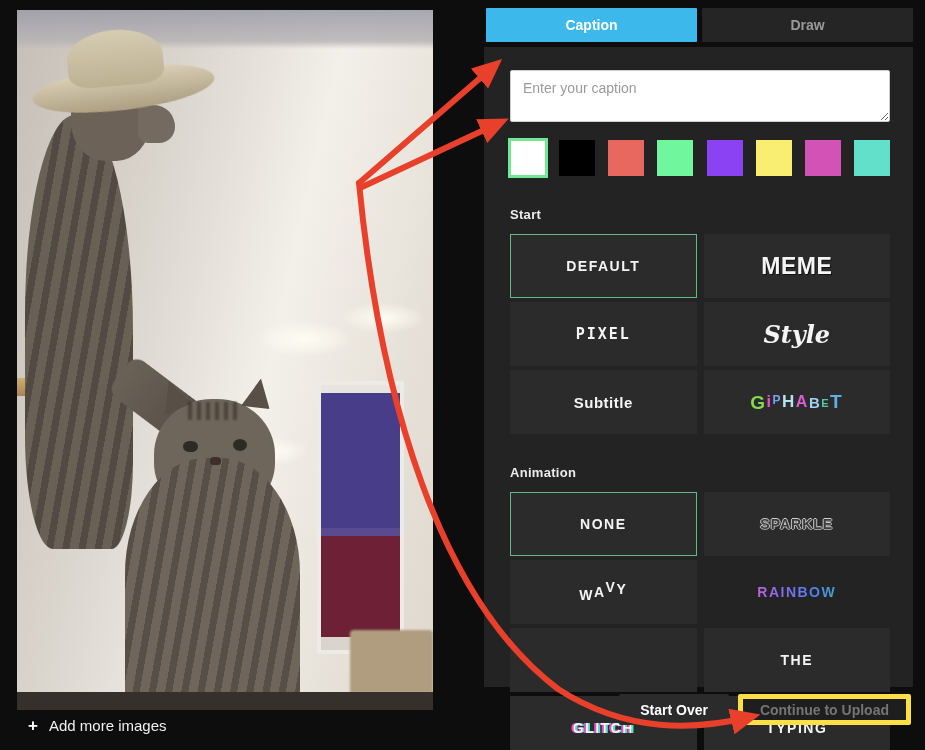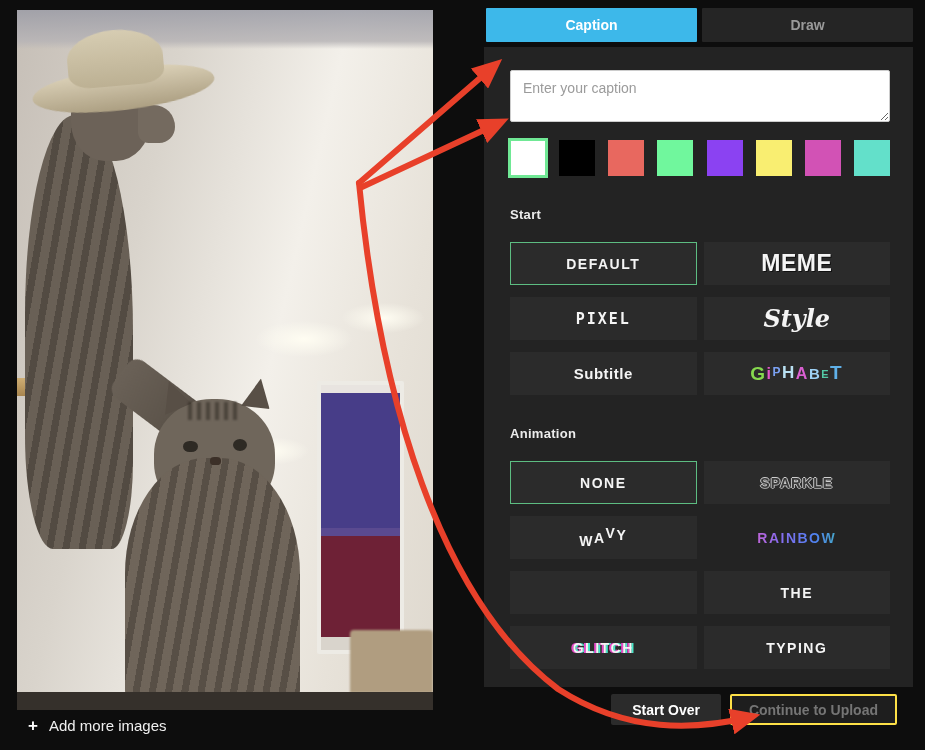--- a/index.html
+++ b/index.html
@@ -109,48 +109,48 @@
   .swatches { margin-top:14px; width:380px; display:flex; justify-content:space-between; }
   .swatch { width:36px; height:36px; cursor:pointer; }
   .swatch.selected { outline:3px solid #70e895; outline-offset:-1px; }
 
   .section-label { margin-top:31px; font-size:13px; font-weight:bold; color:#ececec; letter-spacing:.3px; }
   .opt-grid {
     margin-top:12px; width:380px;
     display:grid; grid-template-columns:1fr 1fr; gap:4px 7px;
   }
   .opt {
-    height:43px; background:#2b2b2b; color:#f5f5f5;
+    height:64px; background:#2b2b2b; color:#f5f5f5;
     display:flex; align-items:center; justify-content:center;
-    cursor:pointer; font-weight:bold; font-size:14px; letter-spacing:1.5px;margin-top:8px;
+    cursor:pointer; font-weight:bold; font-size:14px; letter-spacing:1.5px;
   }
   .opt.selected { border:1px solid #5dbd82; }
 
   .txt-meme   { font-size:23px; font-weight:900; letter-spacing:.5px; text-shadow:1px 1px 0 #111; }
   .txt-pixel  { font-family:"DejaVu Sans Mono", monospace; font-size:15px; letter-spacing:2px; }
   .txt-fancy  { font-family:"DejaVu Serif", serif; font-style:italic; font-size:24px; font-weight:bold; letter-spacing:0; }
   .txt-subtitle { font-size:15px; letter-spacing:.5px; }
   .txt-giphabet span { font-weight:bold; line-height:1; }
   .txt-sparkle { color:#3b3b3b; letter-spacing:1px;
     text-shadow:-1px 0 #c4c4c4, 1px 0 #bdbdbd, 0 -1px #d0d0d0, 0 1px #9e9e9e; }
   .txt-wavy span { display:inline-block; }
   .txt-rainbow {
     background:linear-gradient(90deg,#f25a50,#e35fc4,#8a6cf0,#4f82f0,#3fc3a8,#62e87a);
     -webkit-background-clip:text; background-clip:text; color:transparent;
   }
   .txt-glitch { text-shadow:-2px 0 0 #e649c8, 2px 0 0 #49e6c8; }
 
   
-  .footer { position:absolute; top:694px; right:28px; display:flex; gap:9px; }
+  .footer { position:absolute; top:694px; right:14px; display:flex; gap:9px; }
   .btn {
     height:31px; display:flex; align-items:center; justify-content:center;
     font-size:14px; font-weight:bold; cursor:pointer; border-radius:2px;
   }
   .btn-start { background:#2b2b2b; color:#ffffff; padding:0 21px; }
-  .btn-continue { background:#1e1e1e; color:#757575; padding:0 17px; border:2px solid #fde047; }
+  .btn-continue { background:#1e1e1e; color:#757575; padding:0 17px; border:5px solid #fde047; }
 
   
   .add-more {
     position:absolute; left:28px; top:717px; display:flex; align-items:center;
     gap:11px; color:#efefef; font-size:15px; cursor:pointer;
   }
   .plus { font-size:17px; font-weight:bold; color:#ffffff; line-height:1; }
 
   
   .arrows { position:absolute; inset:0; width:925px; height:750px; pointer-events:none; }

